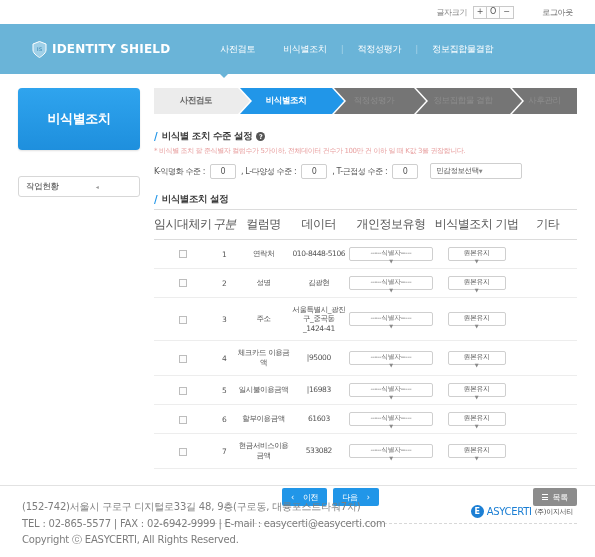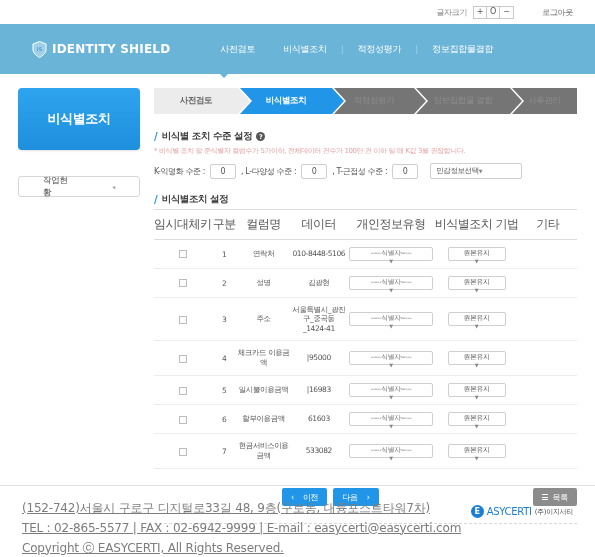--- a/index.html
+++ b/index.html
@@ -126,21 +126,21 @@
     box-shadow: 0 1px 2px rgba(0,0,0,.12);
   }
   .side-select {
     margin-top: 26px;
     height: 21px;
     border: 1px solid #d7d7d7;
     border-radius: 3px;
     background: #fff;
     display: flex;
     align-items: center;
-    padding: 0 24px;
+    padding: 0 7px;
     font-size: 8.5px;
     color: #4c4c4c;
     letter-spacing: -0.3px;
     cursor: pointer;
     gap: 37px;
   }
   .side-select .caret { font-size: 6px; color: #9a9a9a; }
 
   .content { flex: 1 1 auto; min-width: 0; }
 
@@ -276,21 +276,21 @@
   .tbl tbody td {
     font-size: 7.5px;
     color: #555;
     text-align: center;
     padding: 7px 1px;
     border-bottom: 1px solid #ededed;
     letter-spacing: -0.4px;
     vertical-align: middle;
   }
   .col-chk  { width: 34px; }
-  .col-no   { width: 26px; }
+  .col-no   { width: 26px; font-style: italic; }
   .col-name { width: 60px; }
   .col-data { width: 64px; }
   .col-type { width: 88px; }
   .col-tech { width: 62px; }
   .col-etc  { width: 70px; }
   .cb {
     width: 8px; height: 8px;
     border: 1px solid #bdbdbd;
     background: #fcfcfc;
     display: inline-block;
@@ -376,21 +376,21 @@
   .footer {
     position: absolute;
     left: 0; right: 0; bottom: 0;
     height: 72px;
     border-top: 1px solid #e2e2e2;
     padding: 13px 22px 0 22px;
     display: flex;
     justify-content: space-between;
     align-items: flex-start;
   }
-  .foot-lines { font-size: 12px; color: #7d7d7d; line-height: 1.65; letter-spacing: -0.2px; text-decoration: underline; }
+  .foot-lines { font-size: 10px; color: #7d7d7d; line-height: 1.65; letter-spacing: -0.2px; }
   .foot-logo { display: flex; align-items: center; gap: 3px; margin-top: 6px; }
   .logo-mark {
     width: 13px; height: 13px;
     border-radius: 50%;
     background: #1c7fd4;
     display: inline-flex;
     align-items: center;
     justify-content: center;
     color: #fff;
     font-size: 8px;

